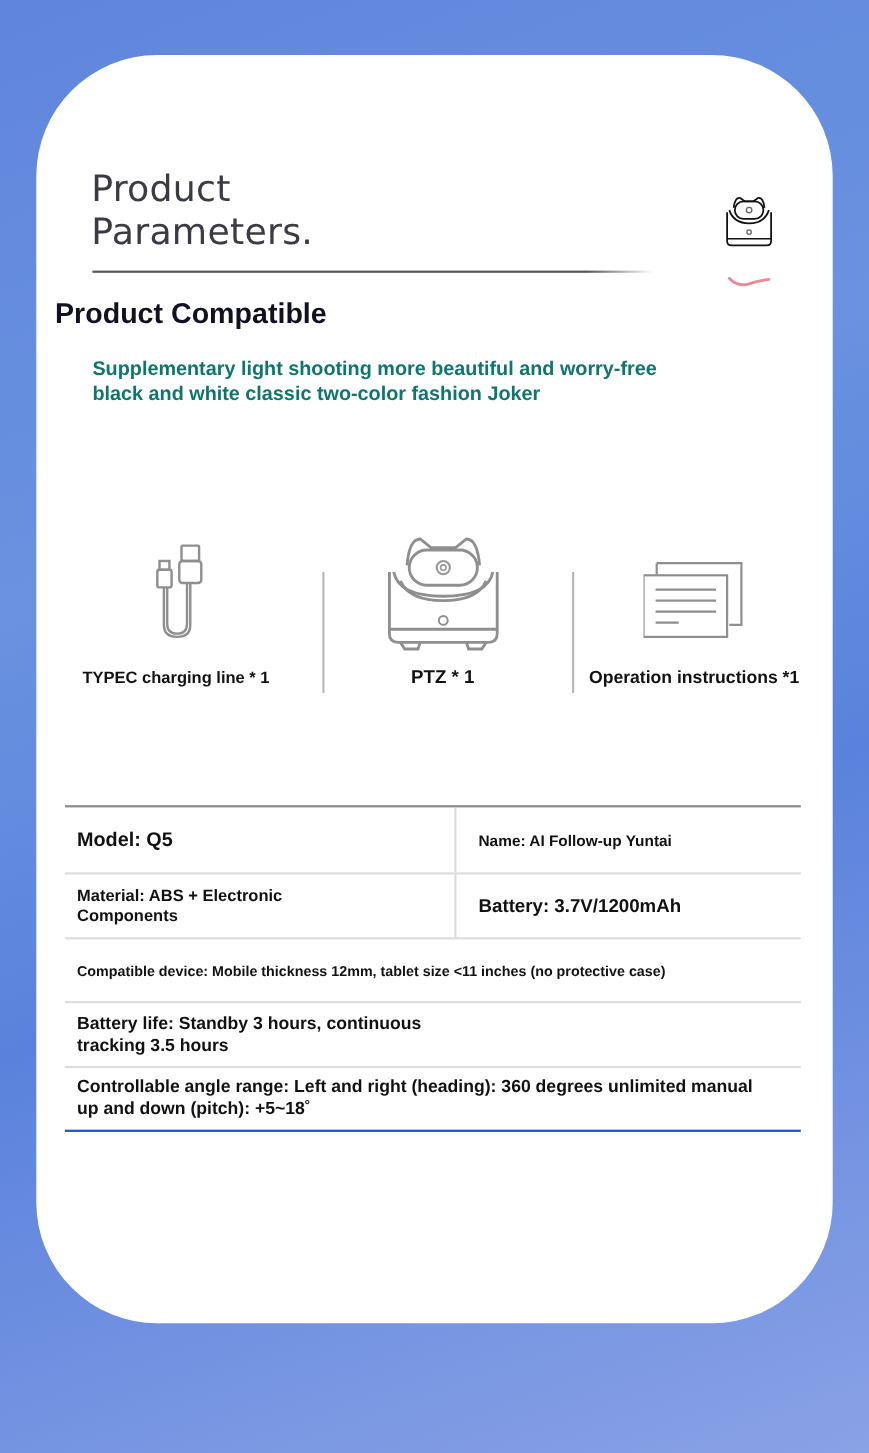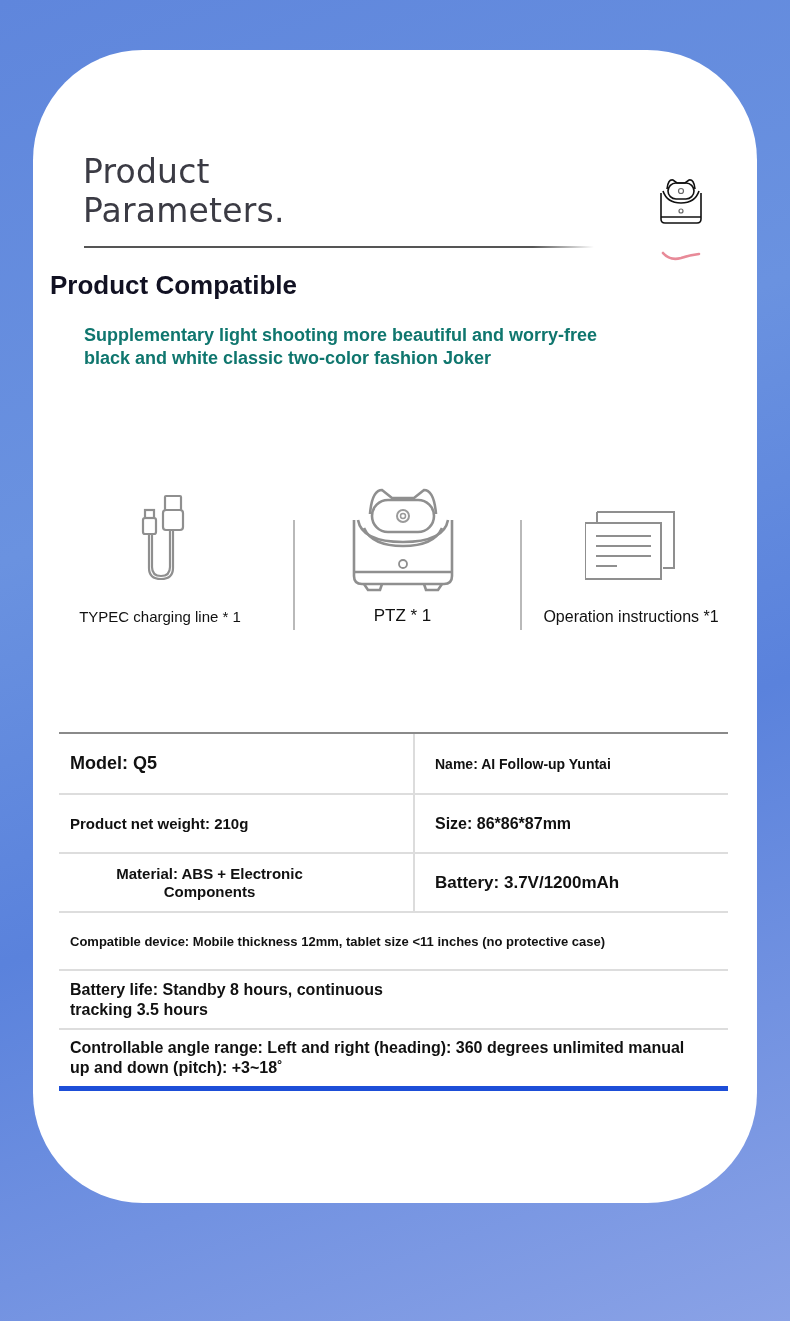--- a/index.html
+++ b/index.html
@@ -27,28 +27,28 @@
     position: absolute; left: 50px; top: 270px;
     font-size: 26px; font-weight: bold; color: #111122;
   }
   .subtitle {
     position: absolute; left: 84px; top: 324px; width: 560px;
     font-size: 18px; line-height: 23px; font-weight: bold; color: #0f766e;
   }
   .acc {
     position: absolute; text-align: center;
   }
-  .acc .label { font-size: 15px; font-weight: normal; color: #111; white-space: nowrap; }
+  .acc .label { font-size: 15px; font-weight: bold; color: #111; white-space: nowrap; }
   .vdiv { position: absolute; width: 2px; background: #b9b9b9; }
   .table {
     position: absolute; left: 59px; top: 732px; width: 669px;
     border-top: 2px solid #8a8a8a;
   }
-  .row { position: relative; border-bottom: 2px solid #dddddd; display: flex; text-align: center; }
-  .row.last { border-bottom: 5px solid #1d4ed8; }
+  .row { position: relative; border-bottom: 2px solid #dddddd; display: flex; }
+  .row.last { border-bottom: 2px solid #1d4ed8; }
   .cell { box-sizing: border-box; padding-left: 11px; display: flex; align-items: center; color: #111; font-weight: bold; }
   .cell.left { width: 356px; border-right: 2px solid #dcdcdc; }
   .cell.right { flex: 1; padding-left: 20px; }
   .cell.full { width: 700px; white-space: nowrap; }
 </style>
 </head>
 <body>
 
 <div class="card"></div>
 
@@ -123,35 +123,31 @@
   </svg>
   <div class="label" style="margin-top:28px;font-size:16px;">Operation instructions *1</div>
 </div>
 
 <div class="table">
   <div class="row" style="height:59px;">
     <div class="cell left" style="font-size:18px;">Model: Q5</div>
     <div class="cell right" style="font-size:14px;">Name: AI Follow-up Yuntai</div>
   </div>
   <div class="row" style="height:57px;">
-    <div class="cell left" style="font-size:15px;">Product net weight: 210g</div>
-    <div class="cell right" style="font-size:16px;">Size: 86*86*87mm</div>
-  </div>
-  <div class="row" style="height:57px;">
     <div class="cell left" style="font-size:15px; line-height:18px; padding-right:64px;">Material: ABS + Electronic Components</div>
     <div class="cell right" style="font-size:17px;">Battery: 3.7V/1200mAh</div>
   </div>
   <div class="row" style="height:56px;">
     <div class="cell full" style="font-size:13px;">Compatible device: Mobile thickness 12mm, tablet size &lt;11 inches (no protective case)</div>
   </div>
   <div class="row" style="height:57px;">
     <div class="cell full" style="font-size:16px; line-height:20px; flex-direction:column; align-items:flex-start; justify-content:center;">
-      <div>Battery life: Standby 8 hours, continuous</div>
+      <div>Battery life: Standby 3 hours, continuous</div>
       <div>tracking 3.5 hours</div>
     </div>
   </div>
   <div class="row last" style="height:56px;">
     <div class="cell full" style="font-size:16px; line-height:20px; flex-direction:column; align-items:flex-start; justify-content:center;">
       <div>Controllable angle range: Left and right (heading): 360 degrees unlimited manual</div>
-      <div>up and down (pitch): +3~18˚</div>
+      <div>up and down (pitch): +5~18˚</div>
     </div>
   </div>
 </div>
 
 </body></html>

